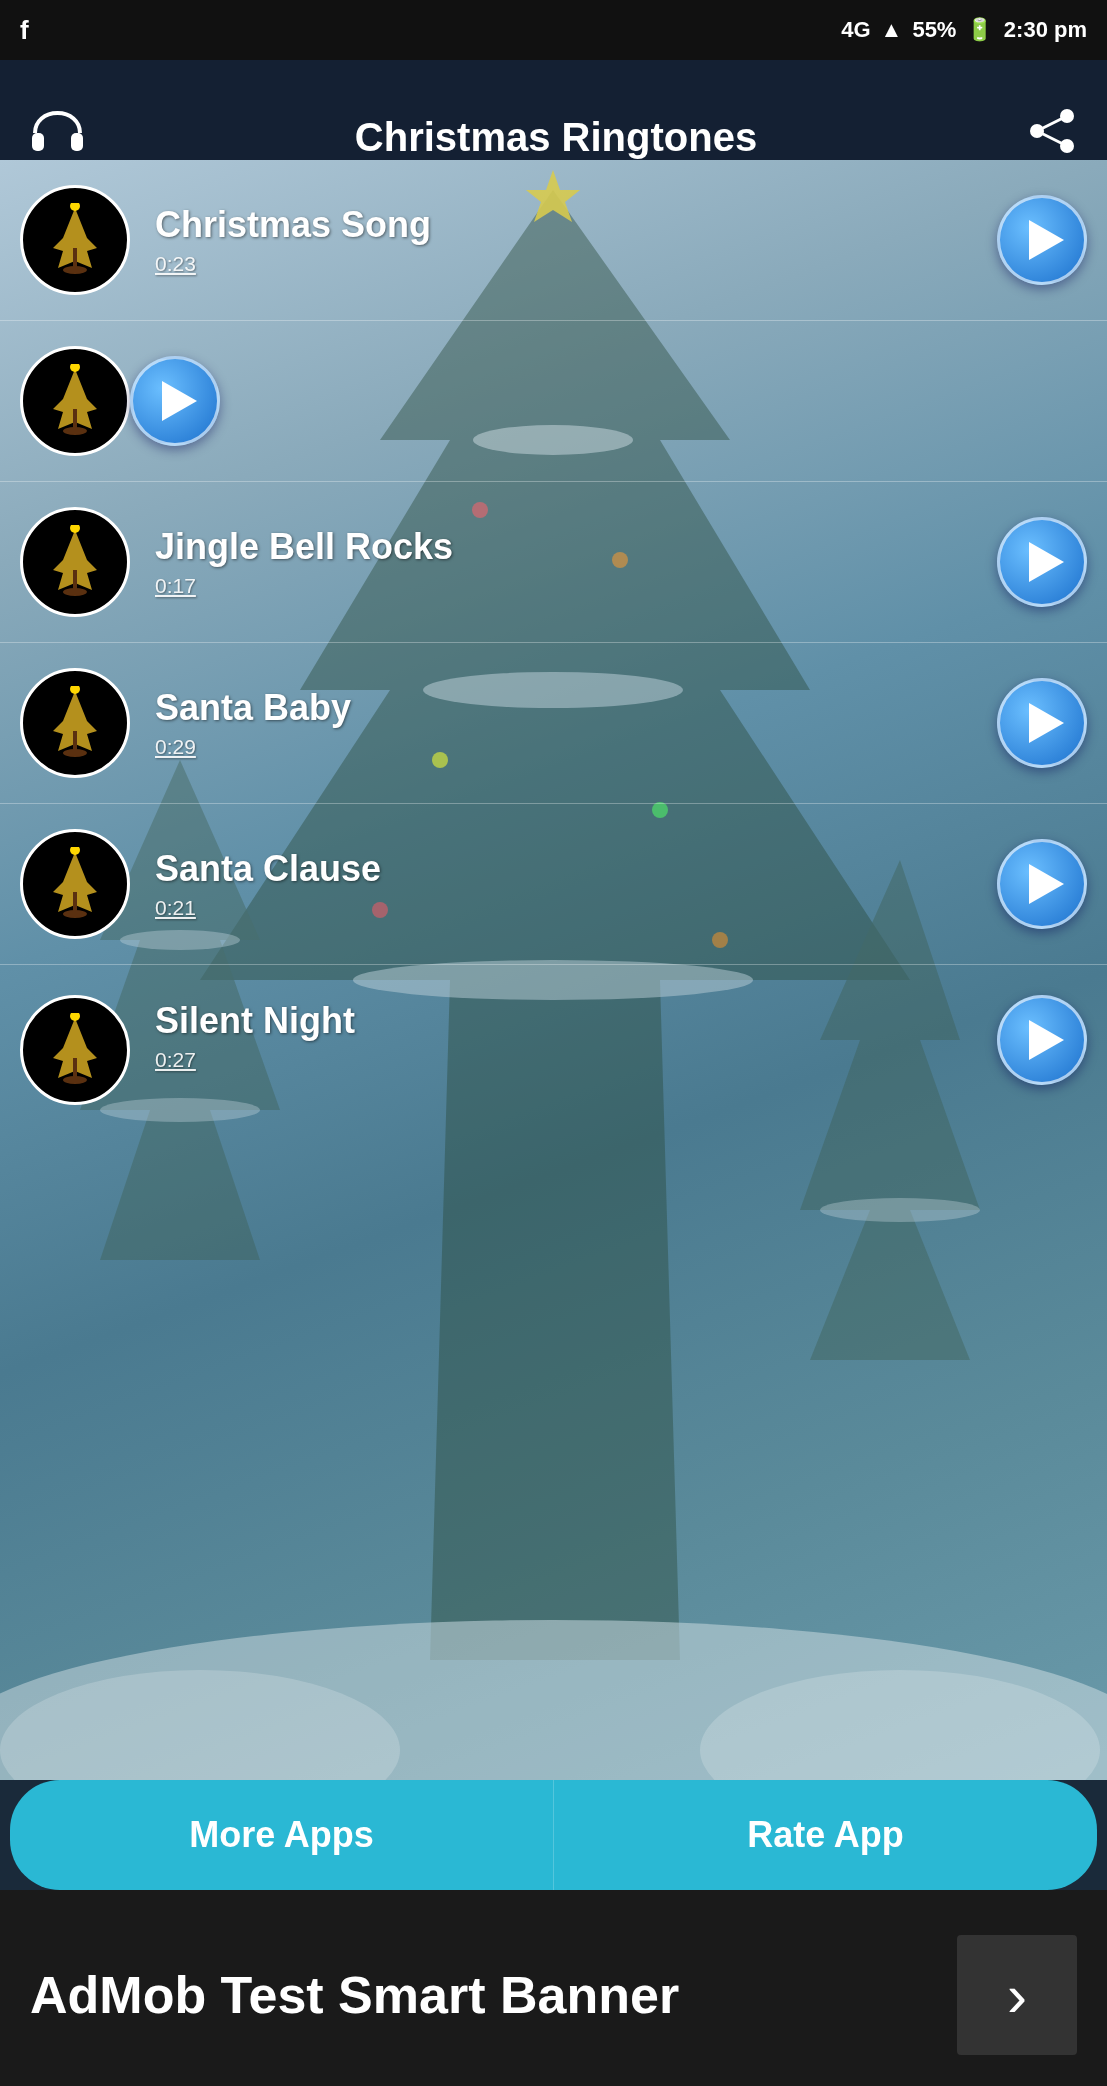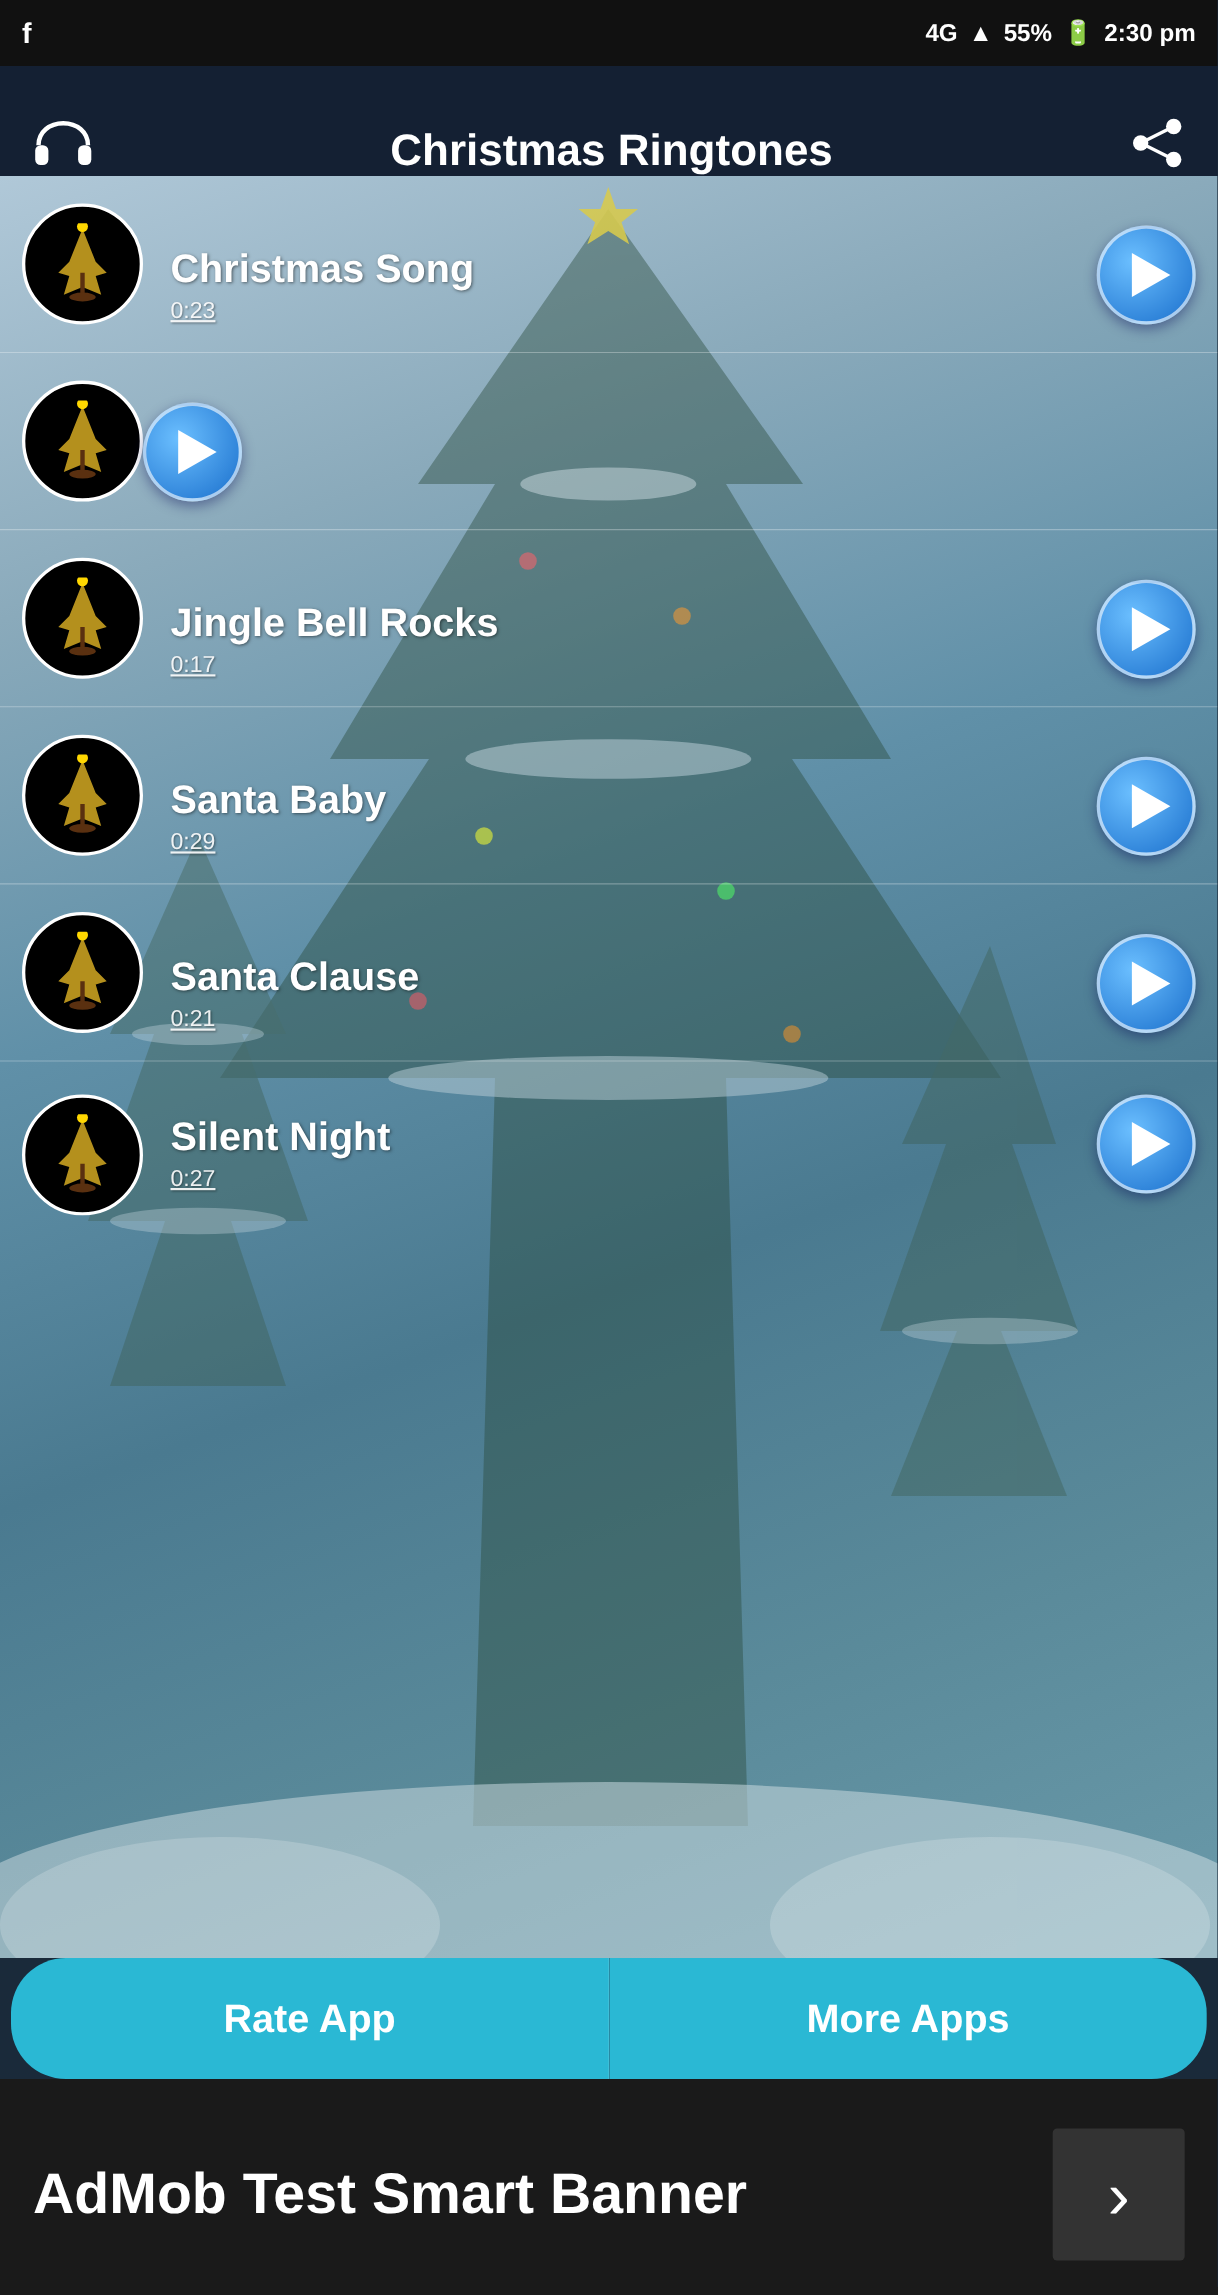--- a/index.html
+++ b/index.html
@@ -76,21 +76,21 @@
 
     
     .song-list {
       position: relative;
       z-index: 10;
       width: 100%;
     }
 
     .song-item {
       display: flex;
-      align-items: flex-end;
+      align-items: center;
       padding: 25px 20px;
       border-bottom: 1px solid rgba(255,255,255,0.3);
       position: relative;
     }
 
     .song-icon {
       width: 110px;
       height: 110px;
       border-radius: 50%;
       border: 3px solid white;
@@ -392,35 +392,35 @@
 
     <div class="song-item-partial">
       <div class="song-icon" style="align-self:flex-start;margin-top:10px;">
         <svg viewBox="0 0 75 75" width="75" height="75">
           <polygon points="37,5 25,35 15,45 25,48 20,65 37,58 54,65 49,48 59,45 49,35" fill="#c8a020" opacity="0.9"></polygon>
           <circle cx="37" cy="3" r="5" fill="#ffd700"></circle>
           <line x1="37" y1="45" x2="37" y2="65" stroke="#5a3010" stroke-width="4"></line>
           <ellipse cx="37" cy="67" rx="12" ry="4" fill="#5a3010"></ellipse>
         </svg>
       </div>
-      <div class="song-info" style="align-self:flex-start;margin-top:27px;">
+      <div class="song-info" style="align-self:flex-start;margin-top:15px;">
         <div class="song-name">Silent Night</div>
         <div class="song-duration">0:27</div>
       </div>
       <button class="play-btn" style="align-self:flex-start;margin-top:10px;">
         <div class="play-triangle"></div>
       </button>
     </div>
 
   </div>
 </div>
 
 <div class="bottom-buttons">
+  <button class="bottom-btn">More Apps</button>
   <button class="bottom-btn">Rate App</button>
-  <button class="bottom-btn">More Apps</button>
 </div>
 
 <div class="ad-banner">
   <div class="ad-text">AdMob Test Smart Banner</div>
   <button class="ad-arrow-btn">
     <span class="ad-arrow">›</span>
   </button>
 </div>
 
 </body></html>

